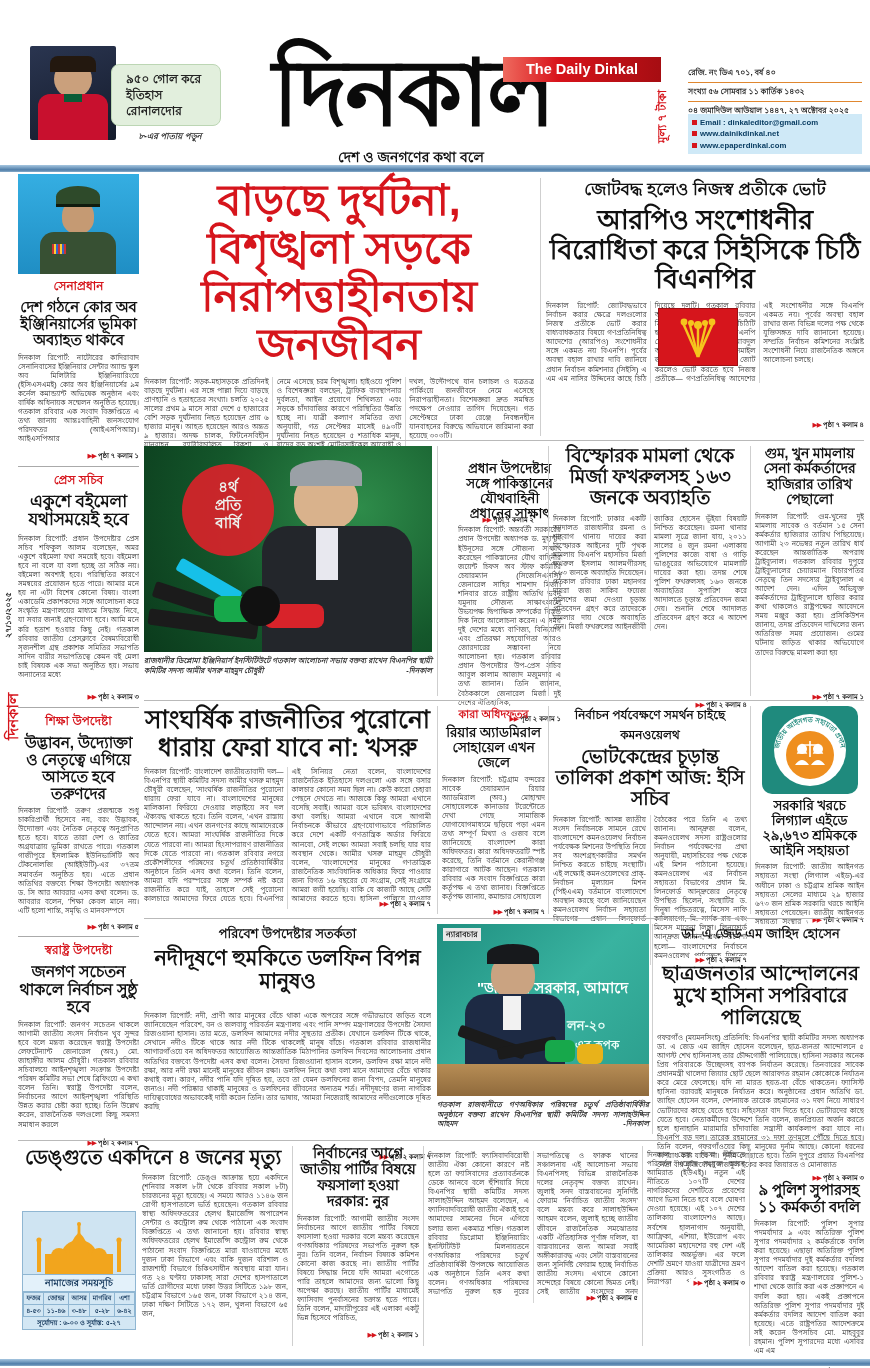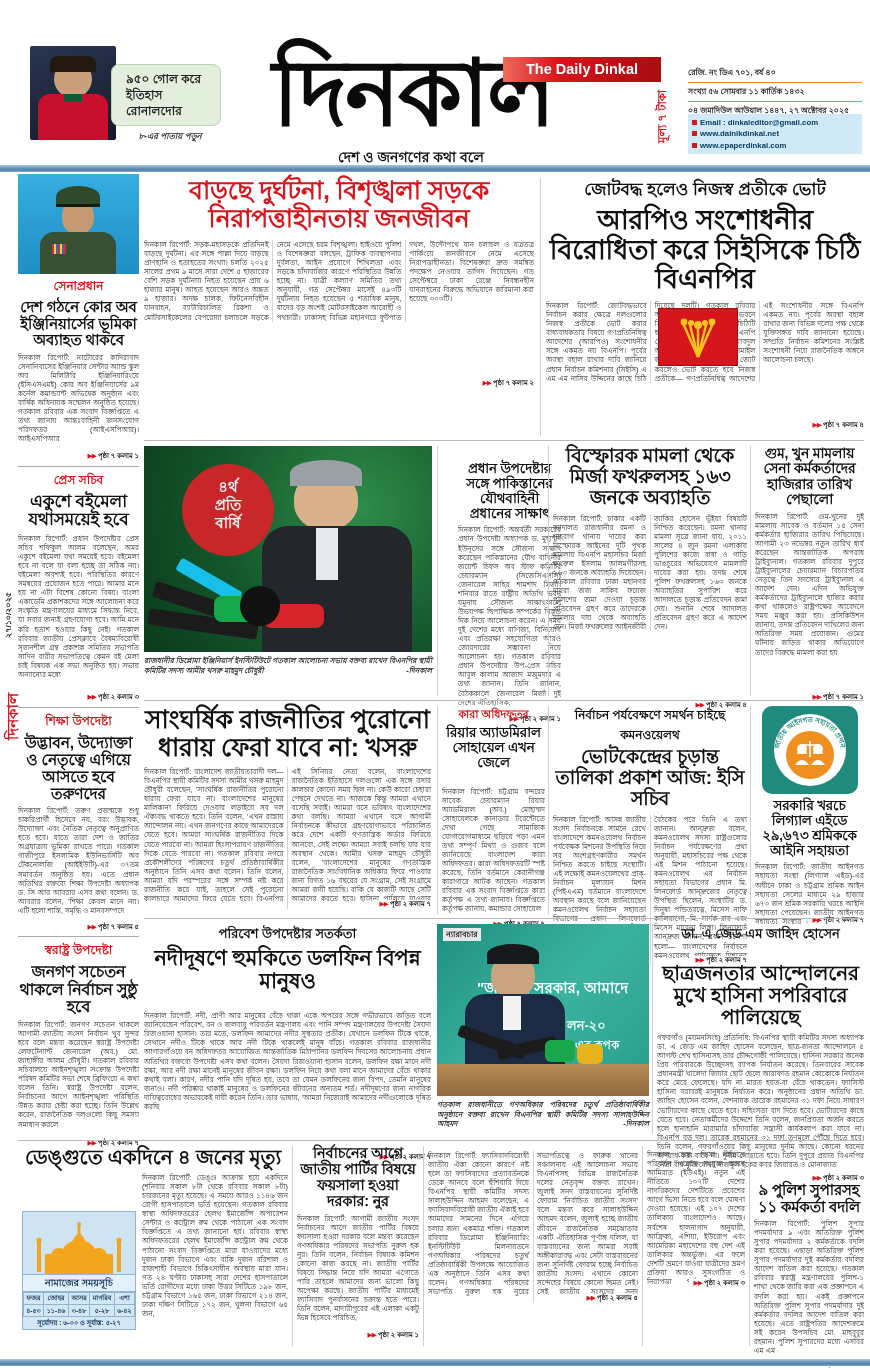--- a/index.html
+++ b/index.html
@@ -131,21 +131,21 @@
       <div class="kick red" style="font-size:12px;">স্বরাষ্ট্র উপদেষ্টা</div>
       <div class="hl" style="font-size:16px;margin-top:2px;">জনগণ সচেতন থাকলে নির্বাচন সুষ্ঠু হবে</div>
       <div class="body" style="height:128px;margin-top:4px;">
         <span>দিনকাল রিপোর্ট: জনগণ সচেতন থাকলে আগামী জাতীয় সংসদ নির্বাচন খুব সুন্দর হবে বলে মন্তব্য করেছেন স্বরাষ্ট্র উপদেষ্টা লেফটেন্যান্ট জেনারেল (অব.) মো. জাহাঙ্গীর আলম চৌধুরী। গতকাল রবিবার সচিবালয়ে আইনশৃঙ্খলা সংক্রান্ত উপদেষ্টা পরিষদ কমিটির সভা শেষে ব্রিফিংয়ে এ কথা বলেন তিনি। স্বরাষ্ট্র উপদেষ্টা বলেন, নির্বাচনের আগে আইনশৃঙ্খলা পরিস্থিতি উন্নত করার চেষ্টা করা হচ্ছে। তিনি উল্লেখ করেন, রাজনৈতিক দলগুলো কিছু সমস্যা সমাধান করলে</span>
         <span class="jump"><span class="mk">▶▶</span> <span>পৃষ্ঠা ২ কলাম ৭</span></span>
       </div>
     </div>
   </div>
 
   <div class="abs" style="left:144px;top:176px;width:390px;">
-    <div class="hl red" style="font-size:25px;line-height:1.12;">বাড়ছে দুর্ঘটনা, বিশৃঙ্খলা সড়কে নিরাপত্তাহীনতায় জনজীবন</div>
+    <div class="hl red" style="font-size:43px;line-height:1.12;">বাড়ছে দুর্ঘটনা, বিশৃঙ্খলা সড়কে নিরাপত্তাহীনতায় জনজীবন</div>
     <div class="body cols3" style="height:148px;margin-top:8px;">
       <span>দিনকাল রিপোর্ট: সড়ক-মহাসড়কে প্রতিদিনই বাড়ছে দুর্ঘটনা। এর সঙ্গে পাল্লা দিয়ে বাড়ছে প্রাণহানি ও হতাহতের সংখ্যা। চলতি ২০২৫ সালের প্রথম ৯ মাসে সারা দেশে ৫ হাজারের বেশি সড়ক দুর্ঘটনায় নিহত হয়েছেন প্রায় ৬ হাজার মানুষ। আহত হয়েছেন আরও অন্তত ৯ হাজার। অদক্ষ চালক, ফিটনেসবিহীন যানবাহন, ব্যাটারিচালিত রিকশা ও মোটরসাইকেলের বেপরোয়া চলাচলে সড়কে নেমে এসেছে চরম বিশৃঙ্খলা। হাইওয়ে পুলিশ ও বিশেষজ্ঞরা বলছেন, ট্রাফিক ব্যবস্থাপনার দুর্বলতা, আইন প্রয়োগে শিথিলতা এবং সড়কে চাঁদাবাজির কারণে পরিস্থিতির উন্নতি হচ্ছে না। যাত্রী কল্যাণ সমিতির তথ্য অনুযায়ী, গত সেপ্টেম্বর মাসেই ৪৯৩টি দুর্ঘটনায় নিহত হয়েছেন ৫ শতাধিক মানুষ, যাদের বড় অংশই মোটরসাইকেল আরোহী ও পথচারী। ঢাকাসহ বিভিন্ন মহানগরে ফুটপাত দখল, উল্টোপথে যান চলাচল ও যত্রতত্র পার্কিংয়ে জনজীবনে নেমে এসেছে নিরাপত্তাহীনতা। বিশেষজ্ঞরা দ্রুত সমন্বিত পদক্ষেপ নেওয়ার তাগিদ দিয়েছেন। গত সেপ্টেম্বরে ঢাকা রেঞ্জে নিবন্ধনহীন যানবাহনের বিরুদ্ধে অভিযানে জরিমানা করা হয়েছে ৩০৩টি।</span>
       <span class="jump"><span class="mk">▶▶</span> <span>পৃষ্ঠা ৭ কলাম ২</span></span>
     </div>
   </div>
 
   <div class="vline" style="left:540px;top:178px;height:258px;"></div>
 
   <div class="abs" style="left:546px;top:176px;width:318px;">
     <div class="kick" style="font-size:17px;">জোটবদ্ধ হলেও নিজস্ব প্রতীকে ভোট</div>
@@ -235,21 +235,21 @@
       <span>দিনকাল রিপোর্ট: বাংলাদেশ জাতীয়তাবাদী দল—বিএনপির স্থায়ী কমিটির সদস্য আমীর খসরু মাহমুদ চৌধুরী বলেছেন, 'সাংঘর্ষিক রাজনীতির পুরোনো ধারায় ফেরা যাবে না। বাংলাদেশের মানুষের মালিকানা ফিরিয়ে দেওয়ার লড়াইয়ে সব দল ঐক্যবদ্ধ থাকতে হবে। তিনি বলেন, 'এখন রাস্তায় আন্দোলন নয়। এখন জনগণের কাছে আমাদেরকে যেতে হবে। আমরা সাংঘর্ষিক রাজনীতির দিকে যেতে পারবো না। আমরা হিংসাপরায়ণ রাজনীতির দিকে যেতে পারবো না। গতকাল রবিবার নগরে প্রকৌশলীদের পরিষদের চতুর্থ প্রতিষ্ঠাবার্ষিকীর অনুষ্ঠানে তিনি এসব কথা বলেন। তিনি বলেন, আমরা যদি পরস্পরের সঙ্গে সম্পর্ক নষ্ট করে রাজনীতি করে যাই, তাহলে সেই পুরোনো কালচারে আমাদের ফিরে যেতে হবে। বিএনপির এই সিনিয়র নেতা বলেন, বাংলাদেশের রাজনৈতিক ইতিহাসে দলগুলো এক সঙ্গে বসার কালচার কোনো সময় ছিল না। কেউ কারো চেহারা পেছনে দেখতে না। আজকে কিন্তু আমরা এখানে বসেছি সবাই। আমরা বসে ভবিষ্যৎ বাংলাদেশের কথা বলছি। আমরা এখানে বসে আগামী নির্বাচনকে কীভাবে গ্রহণযোগ্যভাবে পরিচালিত করে দেশে একটি গণতান্ত্রিক অর্ডার ফিরিয়ে আনবো, সেই লক্ষ্যে আমরা সবাই চলছি যার যার অবস্থান থেকে। আমীর খসরু মাহমুদ চৌধুরী বলেন, 'বাংলাদেশের মানুষের গণতান্ত্রিক রাজনৈতিক সাংবিধানিক অধিকার ফিরে পাওয়ার জন্য বিগত ১৬ বছরের যে সংগ্রাম, সেই সংগ্রামে আমরা জয়ী হয়েছি। বাকি যে কাজটি আছে সেটি আমাদের করতে হবে। হাসিনা পালিয়ে যাওয়ার পরে ১৪ মাস আমরা অতিক্রম করছি। আজ পর্যন্ত বাংলাদেশের গণতান্ত্রিক অর্ডার ফিরে আসেনি। আমরা যুদ্ধ করেছি একটি নির্বাচিত সংসদ ও সরকারের জন্য সেটি এখনও আসেনি</span>
       <span class="jump"><span class="mk">▶▶</span> <span>পৃষ্ঠা ২ কলাম ৭</span></span>
     </div>
   </div>
 
   <div class="vline" style="left:437px;top:706px;height:208px;"></div>
 
   <div class="abs" style="left:442px;top:706px;width:103px;">
     <div class="kick red" style="font-size:11px;">কারা অধিদফতর</div>
     <div class="hl" style="font-size:13.5px;margin-top:1px;">রিয়ার অ্যাডমিরাল সোহায়েল এখন জেলে</div>
-    <div class="body" style="height:142px;margin-top:16px;">
+    <div class="body" style="height:142px;margin-top:4px;">
       <span>দিনকাল রিপোর্ট: চট্টগ্রাম বন্দরের সাবেক চেয়ারম্যান রিয়ার অ্যাডমিরাল (অব.) মোহাম্মদ সোহায়েলকে কানাডার টরেন্টোতে দেখা গেছে সামাজিক যোগাযোগমাধ্যমে ছড়িয়ে পড়া এমন তথ্য সম্পূর্ণ মিথ্যা ও গুজব বলে জানিয়েছে বাংলাদেশ কারা অধিদফতর। কারা অধিদফতরটি স্পষ্ট করেছে, তিনি বর্তমানে কেরানীগঞ্জ কারাগারে আটক আছেন। গতকাল রবিবার এক সংবাদ বিজ্ঞপ্তিতে কারা কর্তৃপক্ষ এ তথ্য জানায়। বিজ্ঞপ্তিতে কর্তৃপক্ষ জানায়, কমান্ডার সোহায়েল</span>
       <span class="jump"><span class="mk">▶▶</span> <span>পৃষ্ঠা ৭ কলাম ৭</span></span>
     </div>
   </div>
 
   <div class="vline" style="left:548px;top:706px;height:208px;"></div>
 
   <div class="abs" style="left:553px;top:706px;width:194px;">
     <div class="kick" style="font-size:12px;">নির্বাচন পর্যবেক্ষণে সমর্থন চাইছে কমনওয়েলথ</div>
     <div class="hl" style="font-size:19px;margin-top:1px;">ভোটকেন্দ্রের চূড়ান্ত তালিকা প্রকাশ আজ: ইসি সচিব</div>

